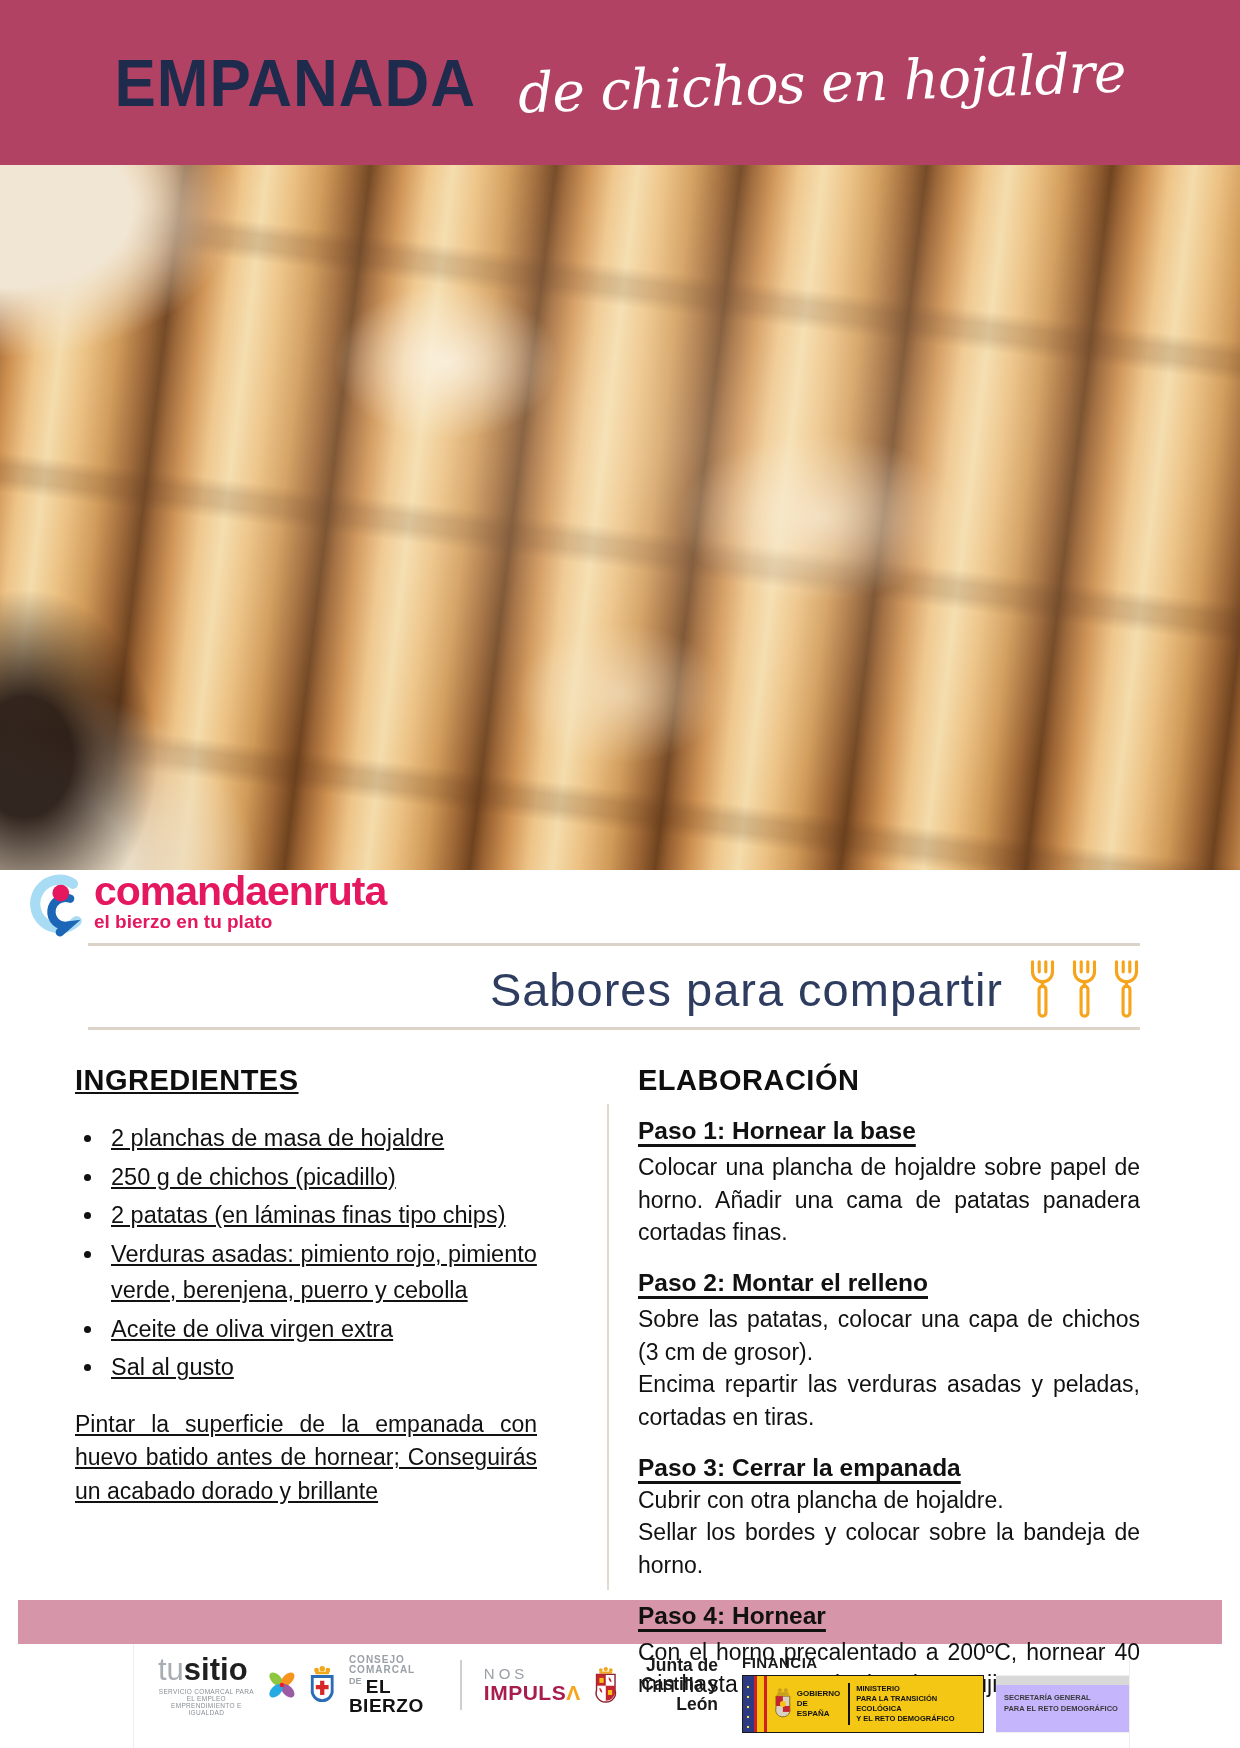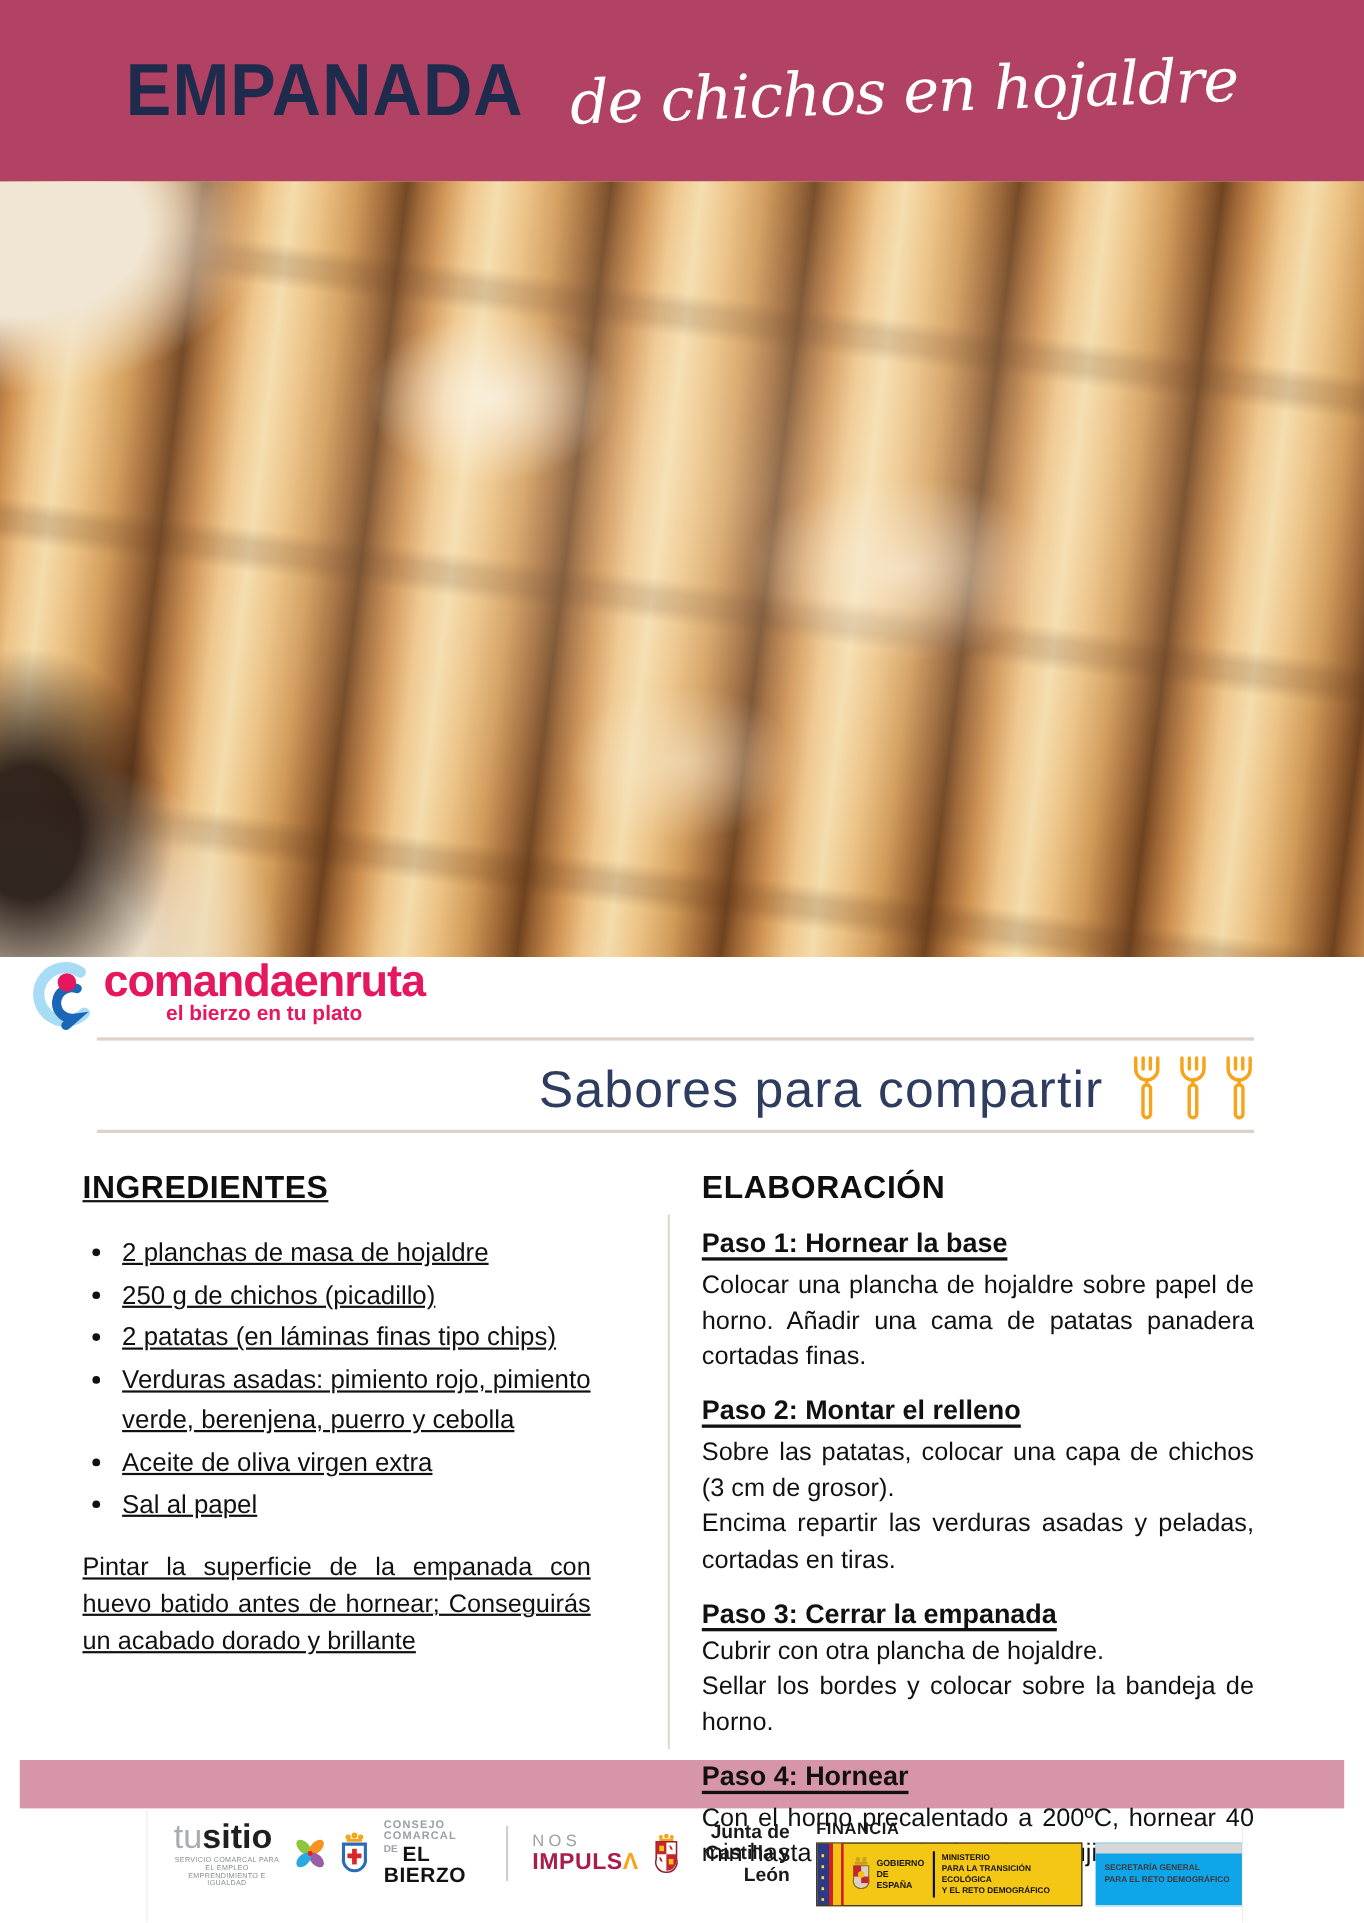--- a/index.html
+++ b/index.html
@@ -26,21 +26,21 @@
     repeating-linear-gradient(7deg, rgba(92,54,26,0) 0px, rgba(92,54,26,0) 115px, rgba(92,54,26,.2) 128px, rgba(92,54,26,.2) 142px, rgba(92,54,26,0) 155px, rgba(92,54,26,0) 260px),
     repeating-linear-gradient(97deg, #6f431f 0px, #9a6232 12px, #cf9252 34px, #eec488 58px, #f4dcab 82px, #ecc183 108px, #d09a58 138px, #9c6534 166px, #6f431f 184px);}
 
   
   .brand-row{height:78px;position:relative;display:flex;align-items:flex-start;
              padding-left:30px;}
   .brand-icon{width:56px;height:70px;margin-top:3px;}
   .brand-text{display:inline-block;margin-left:8px;}
   .wordmark{font-size:41px;font-weight:800;letter-spacing:-1px;color:#e4175f;line-height:1.05;}
   .wordmark .w-en{font-weight:700;}
-  .tagline{font-size:19px;font-weight:700;color:#e4175f;text-align:center;margin-top:-2px;}
+  .tagline{font-size:19px;font-weight:700;color:#e4175f;text-align:left;margin-top:-2px;}
   .rule{position:absolute;height:3px;background:#ddd4c9;left:88px;right:100px;}
   .rule-1{bottom:2px;}
 
   
   .share-row{height:82px;position:relative;display:flex;align-items:center;
              justify-content:flex-end;padding-right:97px;gap:9px;}
   .share-title{font-size:47px;font-weight:400;color:#2e3c60;letter-spacing:1px;margin-right:14px;}
   .fork{width:33px;height:60px;}
   .rule-2{bottom:0;}
 
@@ -99,21 +99,21 @@
   .flag{width:24px;height:100%;flex:0 0 24px;
         background:linear-gradient(90deg,#2c3a84 0 46%,#d21f26 46% 60%,#f6c211 60% 88%,#d21f26 88% 100%);
         position:relative;}
   .flag::after{content:"";position:absolute;left:3px;top:6px;width:4px;height:46px;
         background-image:radial-gradient(circle,#ffd94a 1.2px,transparent 1.6px);
         background-size:4px 10px;background-repeat:repeat-y;}
   .coa{width:20px;height:36px;margin:0 4px 0 6px;}
   .gob-text{font-size:8px;font-weight:800;line-height:1.25;white-space:pre-line;color:#111;}
   .gob-div{width:2px;height:42px;background:#111;margin:0 6px;}
   .min-text{font-size:7.5px;font-weight:600;line-height:1.35;white-space:pre-line;color:#111;}
-  .sec-box{box-sizing:border-box;width:134px;height:58px;background:#0ea5e9;position:relative;
+  .sec-box{box-sizing:border-box;width:134px;height:58px;background:#c4b5fd;position:relative;
            border:1px solid #eee;border-left:none;}
   .sec-bar{height:9px;background:#d8d8d8;width:100%;}
   .sec-text{font-size:7.5px;font-weight:600;line-height:1.4;white-space:pre-line;
             color:#3a3a3a;padding:8px 0 0 8px;}
 </style>
 </head>
 <body>
 
 <div class="page">
 
@@ -171,21 +171,21 @@
 
   <section class="columns">
     <div class="col-left">
       <h2 class="sec">INGREDIENTES</h2>
       <ul class="ing">
         <li>2 planchas de masa de hojaldre</li>
         <li>250 g de chichos (picadillo)</li>
         <li>2 patatas (en láminas finas tipo chips)</li>
         <li>Verduras asadas: pimiento rojo, pimiento verde, berenjena, puerro y cebolla</li>
         <li>Aceite de oliva virgen extra</li>
-        <li>Sal al papel</li>
+        <li>Sal al gusto</li>
       </ul>
       <p class="tip-p">Pintar la superficie de la empanada con huevo batido antes de hornear; Conseguirás un acabado dorado y brillante</p>
     </div>
 
     <div class="col-div"></div>
 
     <div class="col-right">
       <h2 class="sec">ELABORACIÓN</h2>
       <div class="step">
         <h3>Paso 1: Hornear la base</h3>

